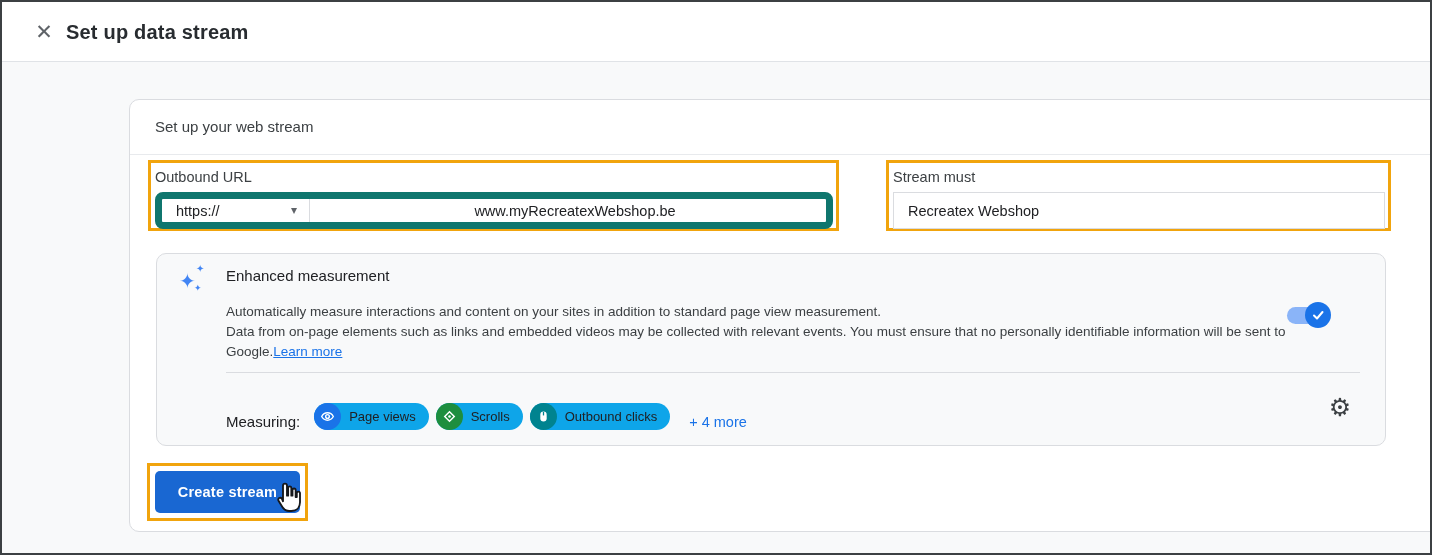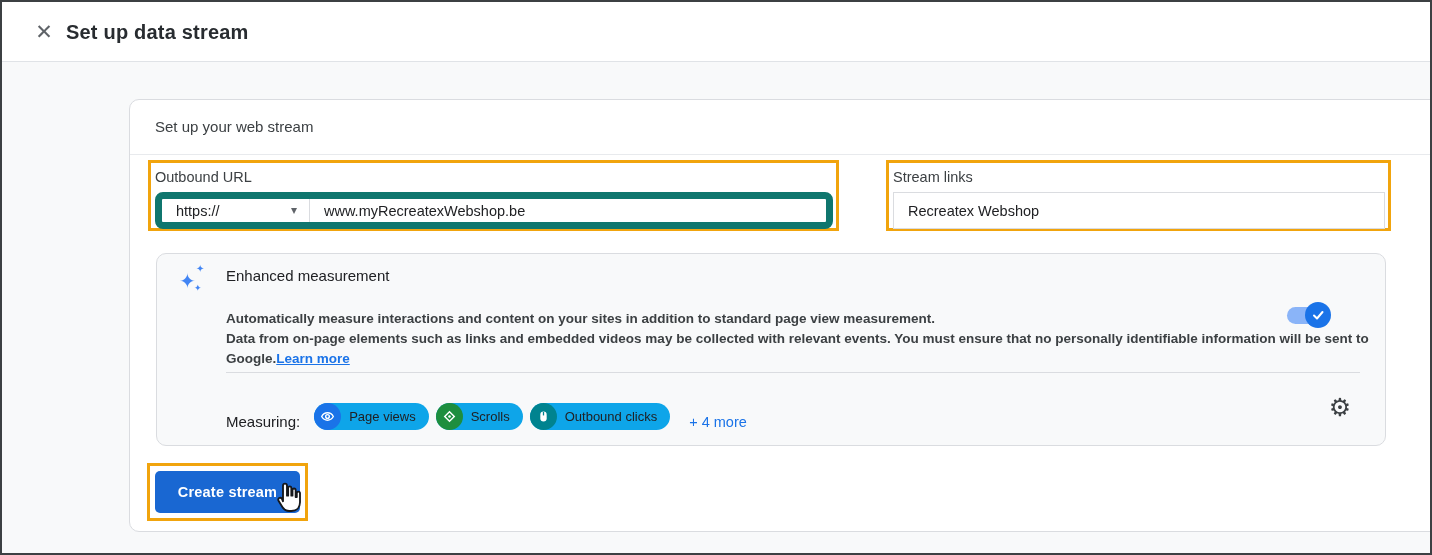--- a/index.html
+++ b/index.html
@@ -61,21 +61,21 @@
     border-right:1px solid #dadce0;
   }
   .protocol-text { margin-left:14px; font-size:14.5px; color:#202124; }
   .chevron-down {
     position:absolute; right:12px; top:50%; transform:translateY(-58%);
     font-size:12px; color:#5f6368;
   }
   .url-value {
     flex:1; height:100%; border:none; outline:none; background:transparent;
     font-family:"Liberation Sans","DejaVu Sans",sans-serif;
-    font-size:14.5px; color:#202124; padding:0 0 0 14px;
+    font-size:14.5px; color:#202124; padding:0 0 0 14px;text-align:center;
   }
   .stream-input {
     position:absolute; left:763px; top:92px; width:492px; height:37px;
     border:1px solid #dadce0; border-radius:0; background:#fff;
     font-family:"Liberation Sans","DejaVu Sans",sans-serif;
     font-size:14.5px; color:#202124; padding:0 14px; outline:none;
   }
 
   
   .enh-box {
@@ -85,21 +85,21 @@
   .sparkle {
     position:absolute; left:22px; top:9px; width:32px; height:34px; color:#4285f4;
   }
   .sparkle .s-big   { position:absolute; left:0;  top:6px;  font-size:20px; }
   .sparkle .s-small { position:absolute; left:17px; top:0;  font-size:10px; }
   .sparkle .s-tiny  { position:absolute; left:15px; top:20px; font-size:9px; }
   .enh-title {
     position:absolute; left:69px; top:13px; font-size:15px; color:#202124;
   }
   .enh-desc {
-    position:absolute; left:69px; top:55px; font-size:13.5px; color:#3c4043; line-height:20px;font-weight:bold;
+    position:absolute; left:69px; top:48px; font-size:13.5px; color:#3c4043; line-height:20px;
   }
   .enh-desc .desc-line { white-space:nowrap; }
   .learn-more { color:#1a73e8; text-decoration:underline; cursor:pointer; }
 
   .toggle {
     position:absolute; right:58px; top:53px; width:40px; height:17px;
     background:#8ab4f8; border-radius:9px; cursor:pointer;
   }
   .toggle-knob {
     position:absolute; right:-4px; top:-5px; width:26px; height:26px;
@@ -165,21 +165,21 @@
 
     <div class="field-label url-label">Outbound URL</div>
     <div class="url-input-wrap">
       <div class="protocol-select">
         <span class="protocol-text">https://</span>
         <span class="chevron-down">▾</span>
       </div>
       <input class="url-value" type="text" value="www.myRecreatexWebshop.be" style="">
     </div>
 
-    <div class="field-label stream-label">Stream links</div>
+    <div class="field-label stream-label">Stream must</div>
     <input class="stream-input" type="text" value="Recreatex Webshop" style="">
 
     <div class="enh-box">
       <div class="sparkle">
         <span class="s-big">✦</span>
         <span class="s-small">✦</span>
         <span class="s-tiny">✦</span>
       </div>
       <div class="enh-title">Enhanced measurement</div>
 

